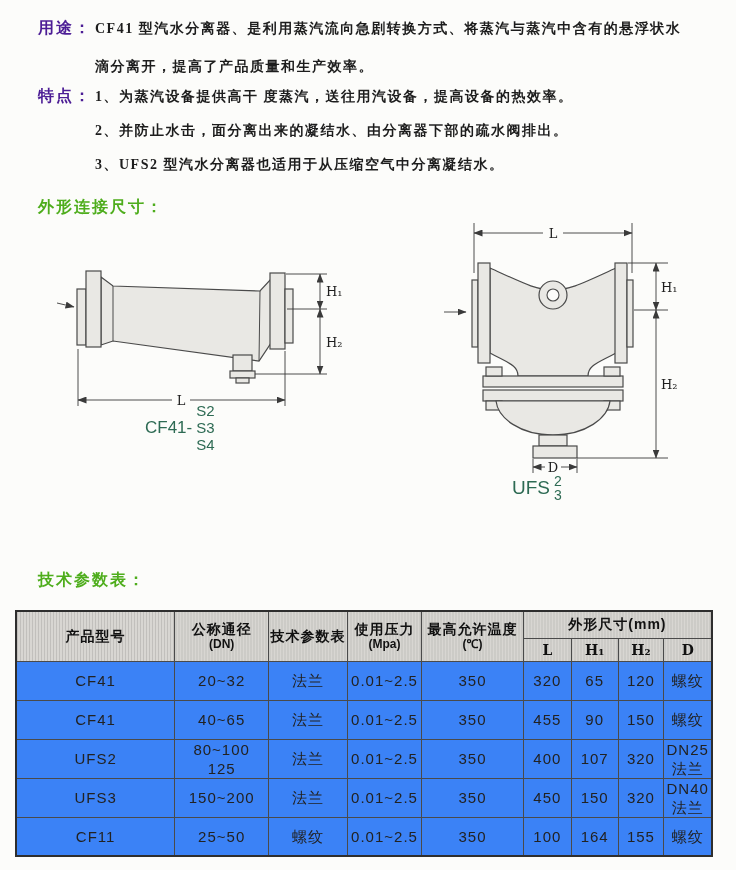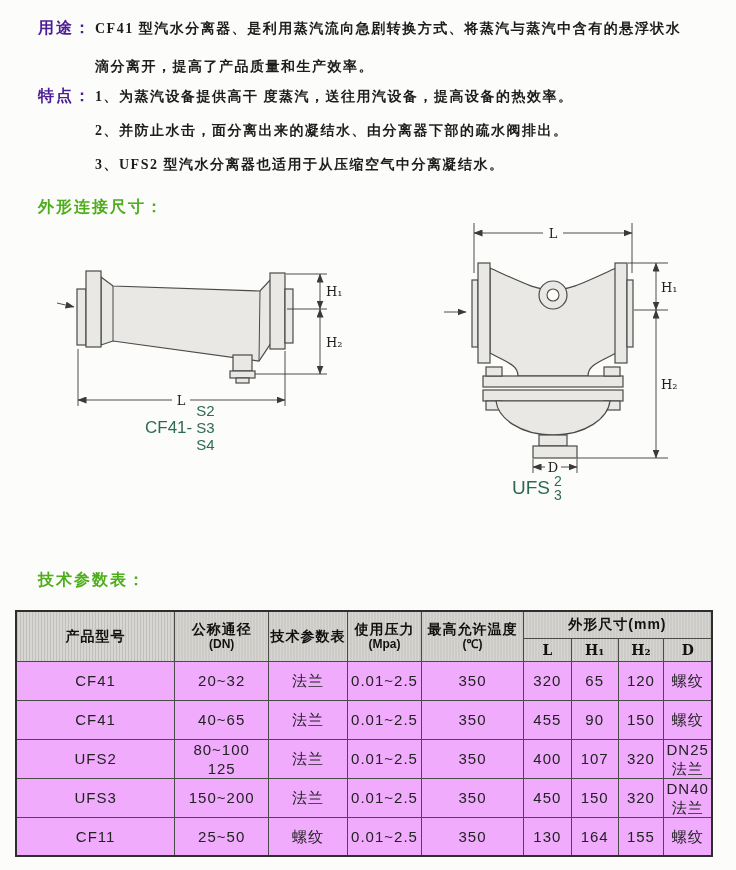--- a/index.html
+++ b/index.html
@@ -22,21 +22,21 @@
   .dimtext{font-family:"DejaVu Serif","Liberation Serif",serif;font-size:13px;fill:#1f1f1f;}
   
   .model-label{position:absolute;display:flex;align-items:center;gap:4px;
                color:#2d6a53;font-family:"Liberation Sans",sans-serif;}
   .model-label .prefix{font-size:17px;}
   .model-label .stack{display:flex;flex-direction:column;line-height:17px;font-size:15px;}
   .model-label.ufs .prefix{font-size:19px;}
   .model-label.ufs .stack{font-size:14px;line-height:14px;}
   
   .params{position:absolute;left:15px;top:610px;width:698px;border-collapse:collapse;
-          table-layout:fixed;background:#f0abfc;}
+          table-layout:fixed;background:#3b82f6;}
   .params,.params th,.params td{border:1px solid #4a4a4a;}
   .params{border:2px solid #2e2e2e;}
   .params th{background-color:#d8d6d2;
      background-image:repeating-linear-gradient(90deg,rgba(110,110,108,0.22) 0 1px,rgba(0,0,0,0) 1px 3px);
      color:#111;font-weight:bold;vertical-align:middle;text-align:center;padding:0;}
   .params td{color:#222;font-size:15px;text-align:center;vertical-align:middle;
      letter-spacing:1px;white-space:pre-line;line-height:19px;padding:0;}
   .th-main{font-size:14px;letter-spacing:1px;line-height:17px;}
   .th-sub{font-size:12px;font-weight:bold;letter-spacing:0;line-height:13px;}
   .hA{height:27px;} .hB{height:23px;}
@@ -255,21 +255,21 @@
         <td>320</td>
         <td>DN40
 法兰</td>
       </tr>
       <tr>
         <td>CF11</td>
         <td>25~50</td>
         <td>螺纹</td>
         <td>0.01~2.5</td>
         <td>350</td>
-        <td>130</td>
+        <td>100</td>
         <td>164</td>
         <td>155</td>
         <td>螺纹</td>
       </tr>
     </tbody>
   </table>
 
 </div>
 
 </body></html>

